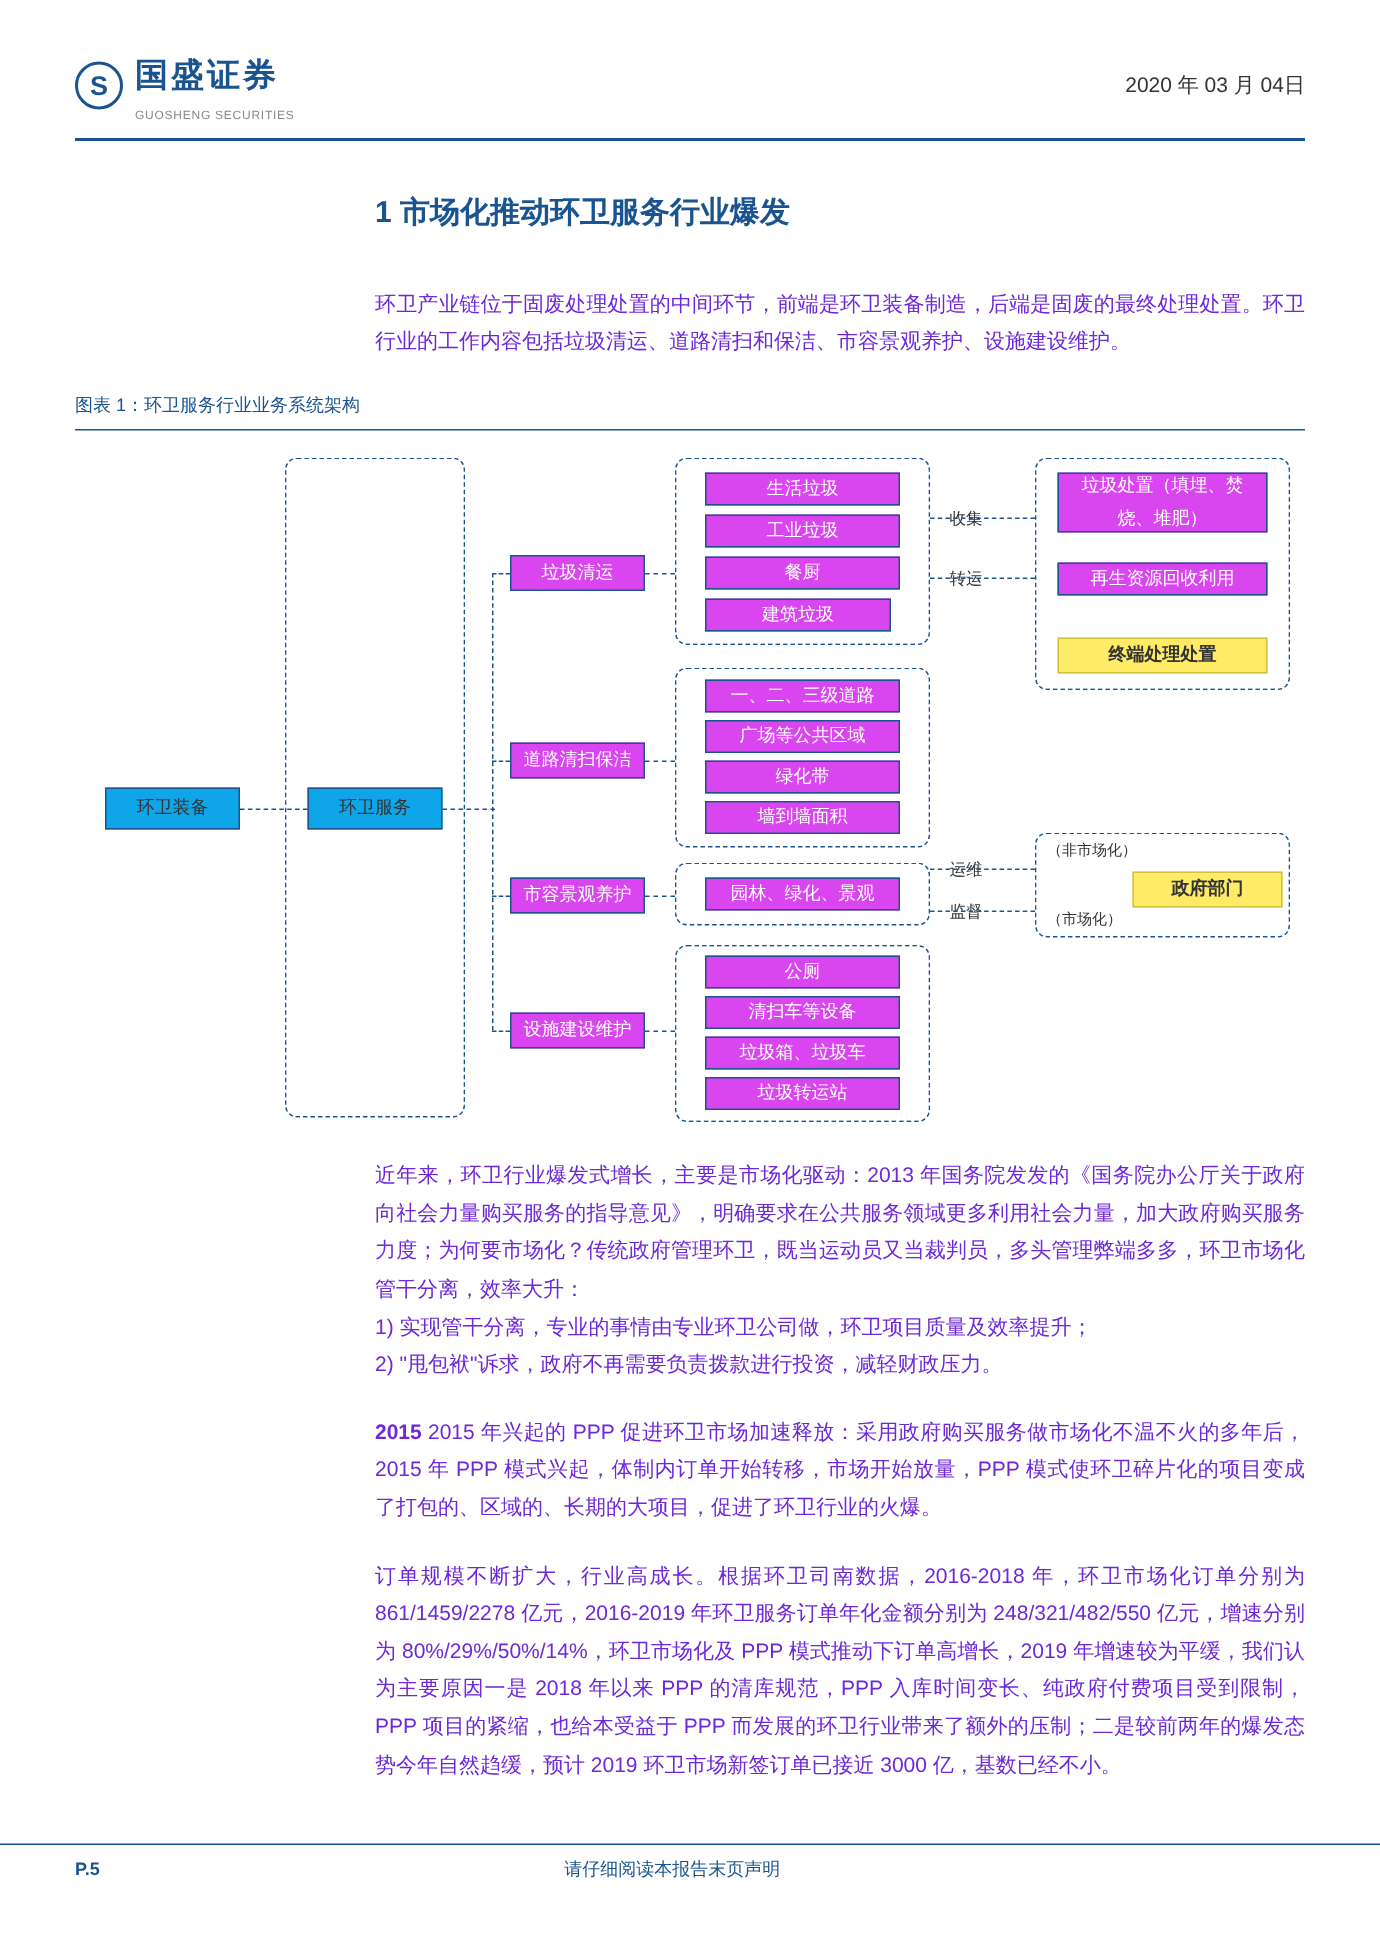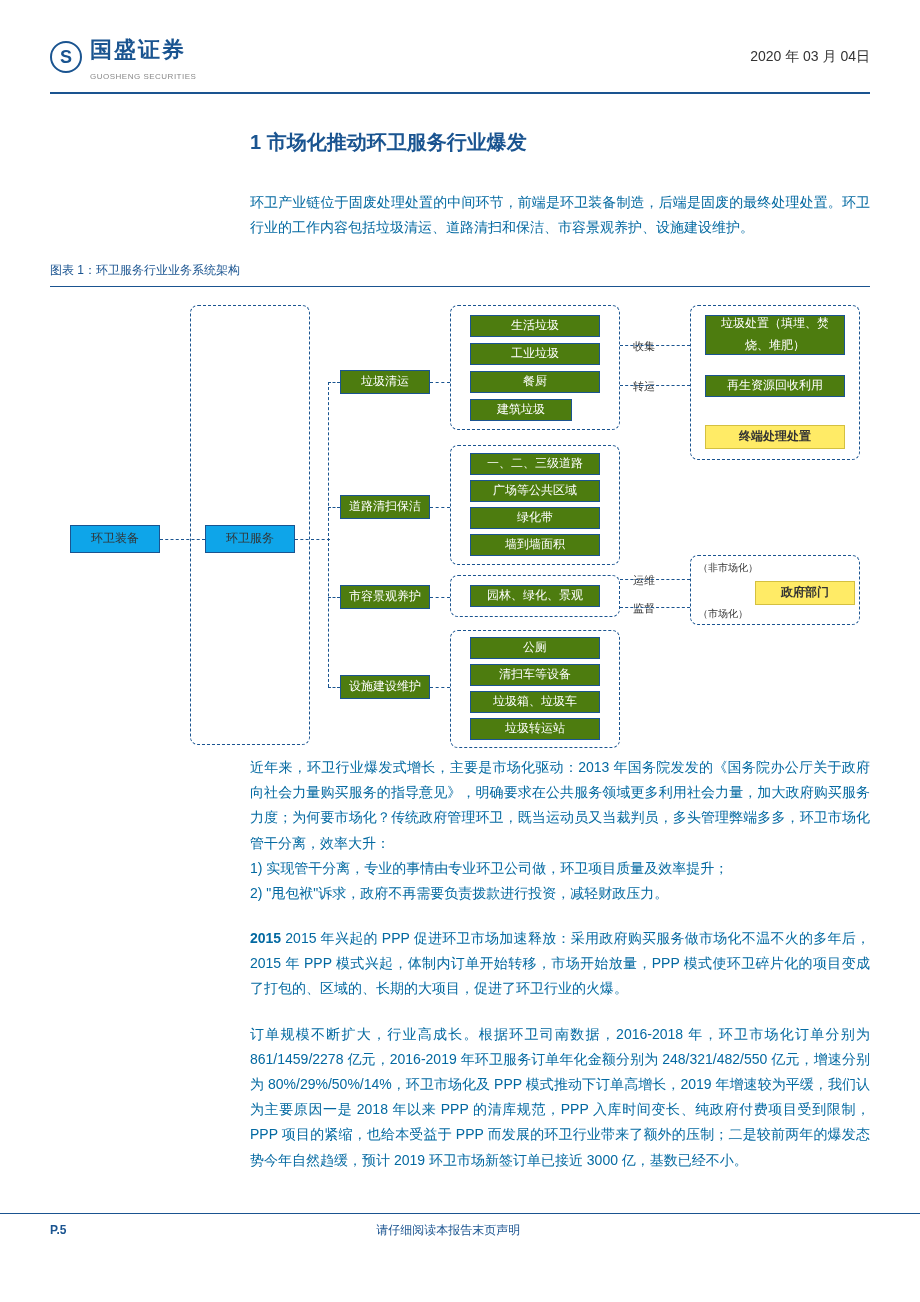--- a/index.html
+++ b/index.html
@@ -32,21 +32,21 @@
     .logo-text { color: #1a5490; font-size: 22px; font-weight: bold; letter-spacing: 2px; }
     .logo-sub { font-size: 8px; color: #888; letter-spacing: 0.5px; }
     .date { color: #333; font-size: 14px; }
     .content { padding-left: 200px; }
     .section-title {
       color: #1a5490;
       font-size: 20px;
       font-weight: bold;
       margin-bottom: 30px;
     }
-    .para { margin-bottom: 20px; text-align: justify; color: #0369a1; }
+    .para { margin-bottom: 20px; text-align: justify; color: #6d28d9; margin-top: 16px; }
     .figure-caption {
       color: #1a5490;
       font-size: 12px;
       margin-top: 20px;
       margin-bottom: 8px;
       padding-left: 0;
       margin-left: -200px;
       border-bottom: 1px solid #1a5490;
       padding-bottom: 4px;
     }
@@ -61,21 +61,21 @@
       color: #888;
       font-size: 11px;
       margin-top: 4px;
       margin-bottom: 30px;
     }
 
     
     .dbox {
       position: absolute;
       border: 1px solid #1a5490;
-      background: #4d7c0f;
+      background: #d946ef;
       color: #fff;
       font-size: 12px;
       text-align: center;
       padding: 3px 4px;
       display: flex;
       align-items: center;
       justify-content: center;
     }
     .dbox.hollow {
       background: #0ea5e9;
@@ -154,21 +154,21 @@
 
       <div class="dbox" style="left:290px;top:75px;width:90px;height:24px;">垃圾清运</div>
       <div class="dbox" style="left:290px;top:200px;width:90px;height:24px;">道路清扫保洁</div>
       <div class="dbox" style="left:290px;top:290px;width:90px;height:24px;">市容景观养护</div>
       <div class="dbox" style="left:290px;top:380px;width:90px;height:24px;">设施建设维护</div>
 
       <div class="dashed-group" style="left:400px;top:10px;width:170px;height:125px;"></div>
       <div class="dbox" style="left:420px;top:20px;width:130px;height:22px;">生活垃圾</div>
       <div class="dbox" style="left:420px;top:48px;width:130px;height:22px;">工业垃圾</div>
       <div class="dbox" style="left:420px;top:76px;width:130px;height:22px;">餐厨</div>
-      <div class="dbox" style="left:420px;top:104px;width:102px;height:22px;">建筑垃圾</div>
+      <div class="dbox" style="left:420px;top:104px;width:124px;height:22px;">建筑垃圾</div>
 
       <div class="dashed-group" style="left:400px;top:150px;width:170px;height:120px;"></div>
       <div class="dbox" style="left:420px;top:158px;width:130px;height:22px;">一、二、三级道路</div>
       <div class="dbox" style="left:420px;top:185px;width:130px;height:22px;">广场等公共区域</div>
       <div class="dbox" style="left:420px;top:212px;width:130px;height:22px;">绿化带</div>
       <div class="dbox" style="left:420px;top:239px;width:130px;height:22px;">墙到墙面积</div>
 
       <div class="dashed-group" style="left:400px;top:280px;width:170px;height:42px;"></div>
       <div class="dbox" style="left:420px;top:290px;width:130px;height:22px;">园林、绿化、景观</div>
 

